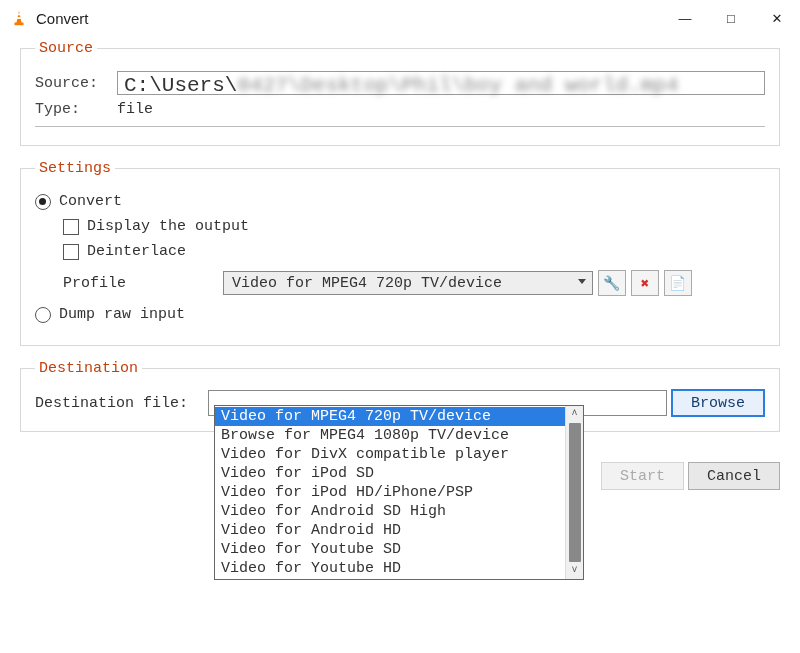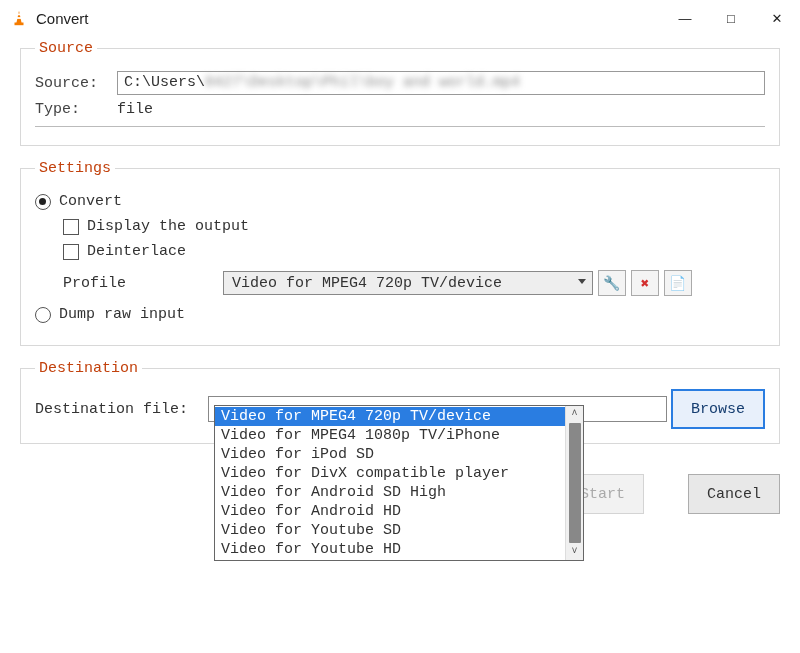--- a/index.html
+++ b/index.html
@@ -52,21 +52,21 @@
   }
   .row { display: flex; align-items: center; margin: 6px 0; }
   .lbl { min-width: 82px; color: #444; }
   .text-input {
     flex: 1;
     border: 1px solid #999;
     background: #fff;
     height: 24px;
     padding: 2px 6px;
     font-family: inherit;
-    font-size: 15px;
+    font-size: 21px;
     color: #555;
   }
   .blurred { filter: blur(3px); color: #888; }
   .hr { border-top: 1px solid #bbb; margin: 8px 0 4px 0; }
   .radio, .check {
     width: 16px; height: 16px; margin-right: 8px;
     border: 1.5px solid #555; display:inline-block; position:relative; flex-shrink:0;
   }
   .radio { border-radius: 50%; }
   .radio.checked::after {
@@ -126,28 +126,28 @@
   .scrolltrack .arr { height:16px; font-size:10px; line-height:16px; color:#555;}
   .scrolltrack .thumb { flex:1; width:12px; background:#888; margin:1px 0 1px 0; border-radius:1px;}
   .dest-row { display:flex; align-items:center; margin-top:4px; }
   .dest-row .lbl2 { margin-right:20px; }
   .dest-input {
     flex:1; border:1px solid #888; height:26px; background:#fff;
   }
   .btn {
     border:1px solid #adadad;
     background:#e8e8e8;
-    height:40px; padding:0 18px;
+    height:28px; padding:0 18px;
     font-family: inherit; font-size:15px;
     display:inline-flex;align-items:center;justify-content:center;
     margin-left:4px;
   }
   .btn.browse { border:2px solid #2a7de1; background:#e8f0fb; color:#153d70; }
   .btn.disabled { color:#aaa; border-color:#d4d4d4; background:#f2f2f2;}
-  .footer { display:flex; justify-content:flex-end; padding: 6px 20px 0 20px; gap: 40px;}
+  .footer { display:flex; justify-content:flex-end; padding: 6px 20px 0 20px;}
 </style>
 </head>
 <body>
 
 <div class="titlebar">
   <span class="vlc-cone">
     <svg viewBox="0 0 20 20">
         <polygon points="10,2 13,16 7,16" fill="#f57c00"></polygon>
         <rect x="8.2" y="5" width="3.6" height="2" fill="#fff"></rect>
         <rect x="7.5" y="9" width="5" height="2" fill="#fff"></rect>
@@ -233,23 +233,24 @@
 </div>
 
 <div class="footer">
   <div class="btn disabled">Start</div>
   <div class="btn">Cancel</div>
 </div>
 
 <div class="dropdown">
   <div class="dropdown-list" id="dd-list">
       <div class="dropdown-item selected">Video for MPEG4 720p TV/device</div>
-      <div class="dropdown-item">Video for MPEG4 1080p TV/iPhone</div>
+      <div class="dropdown-item">Browse for MPEG4 1080p TV/device</div>
+      <div class="dropdown-item">Video for DivX compatible player</div>
       <div class="dropdown-item">Video for iPod SD</div>
-      <div class="dropdown-item">Video for DivX compatible player</div>
+      <div class="dropdown-item">Video for iPod HD/iPhone/PSP</div>
       <div class="dropdown-item">Video for Android SD High</div>
       <div class="dropdown-item">Video for Android HD</div>
       <div class="dropdown-item">Video for Youtube SD</div>
       <div class="dropdown-item">Video for Youtube HD</div>
     </div>
   <div class="scrolltrack">
     <div class="arr">˄</div>
     <div class="thumb"></div>
     <div class="arr">˅</div>
   </div>

